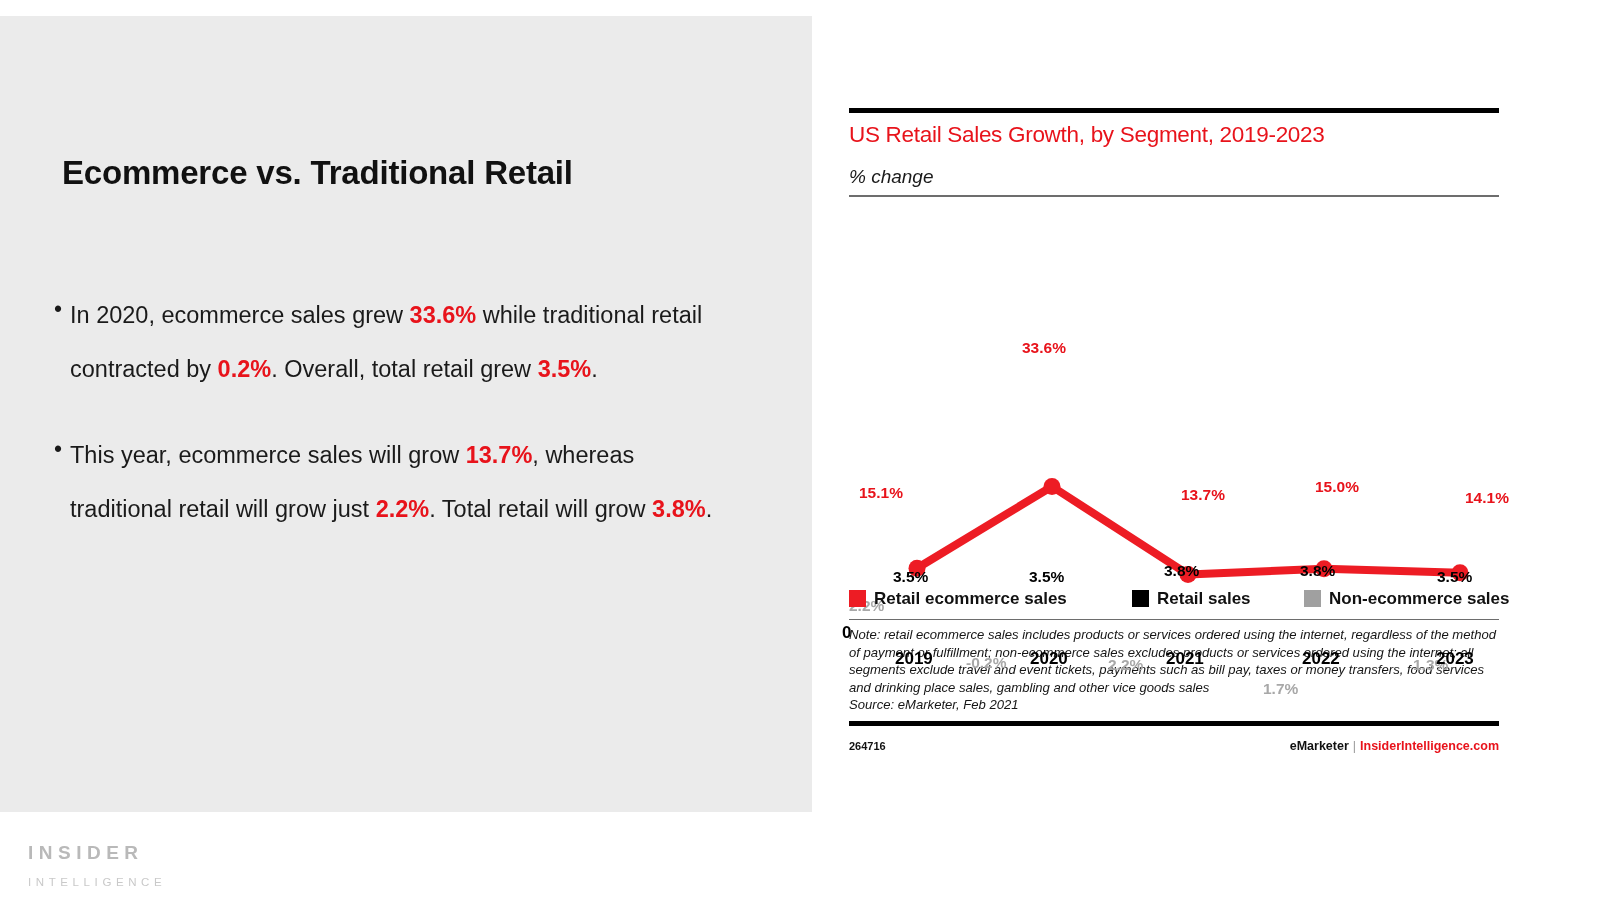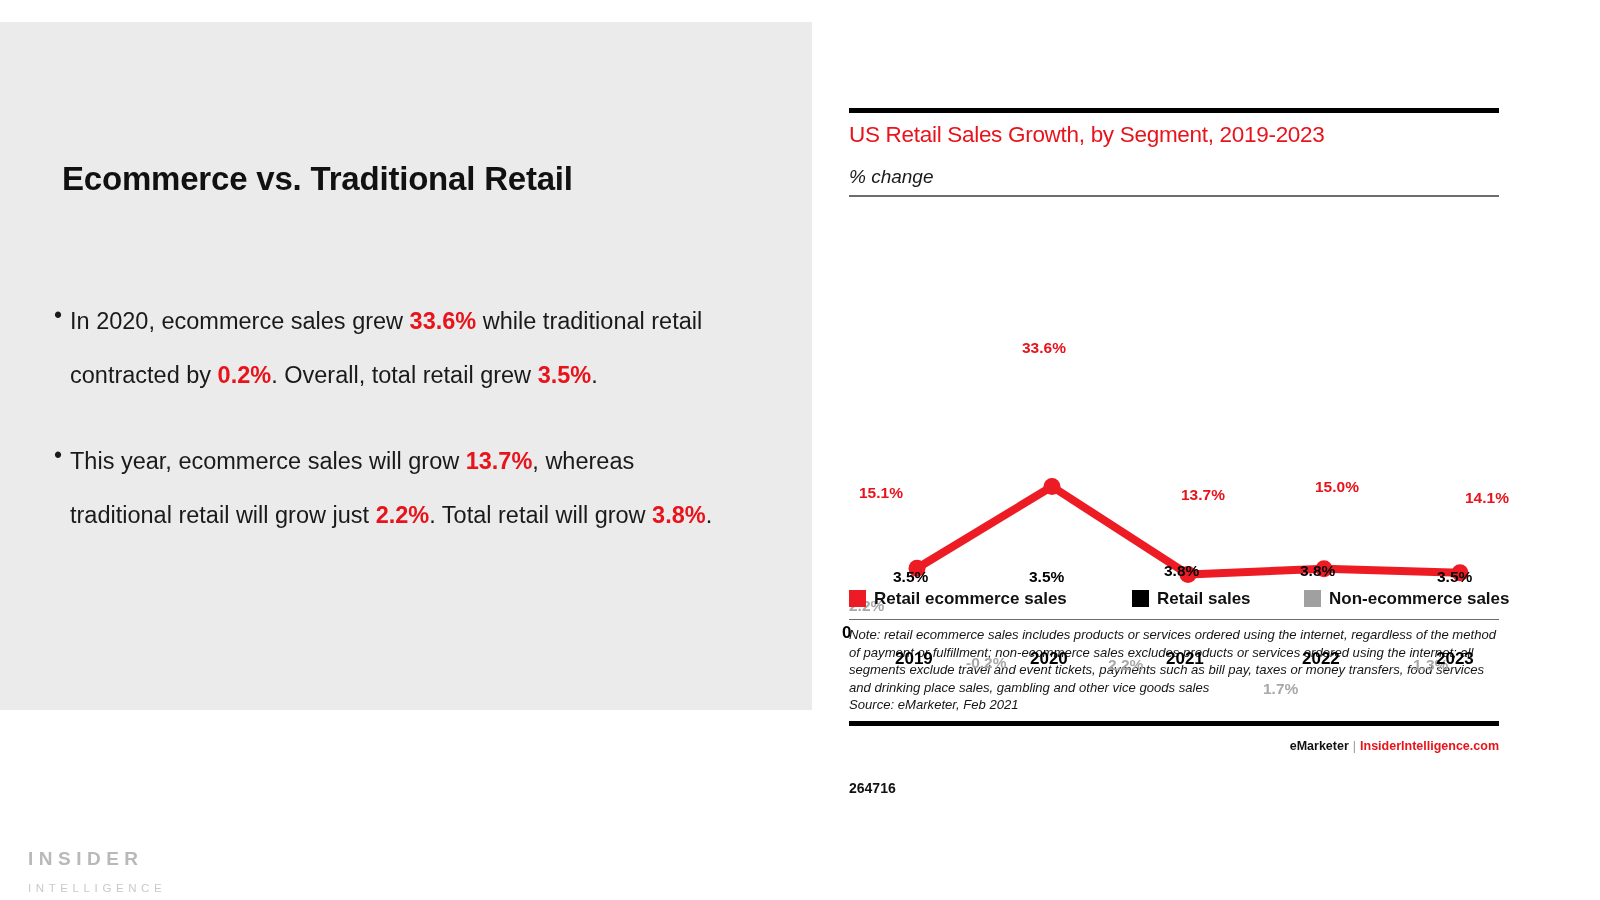--- a/index.html
+++ b/index.html
@@ -13,23 +13,23 @@
     position: relative;
     overflow: hidden;
     font-family: "Liberation Sans", sans-serif;
     -webkit-font-smoothing: antialiased;
   }
 
   
   #left-panel {
     position: absolute;
     left: 0;
-    top: 22px;
+    top: 16px;
     width: 812px;
-    height: 688px;
+    height: 796px;
     background: #ebebeb;
   }
   #slide-title {
     position: absolute;
     left: 62px;
     top: 138px;
     width: 700px;
     font-size: 33px;
     font-weight: bold;
     color: #111111;
@@ -191,24 +191,23 @@
   
   #footer {
     position: relative;
     margin-top: 7px;
     height: 26px;
   }
   #footer-id {
     position: absolute;
     left: 0;
     top: 7px;
-    font-size: 14px;
+    font-size: 11px;
     font-weight: bold;
     color: #111111;
-    margin-top: 40px;
   }
   #footer-brand {
     position: absolute;
     right: 0;
     top: 6px;
     font-size: 12.5px;
     font-weight: bold;
     color: #111111;
   }
   #footer-brand .sep {

